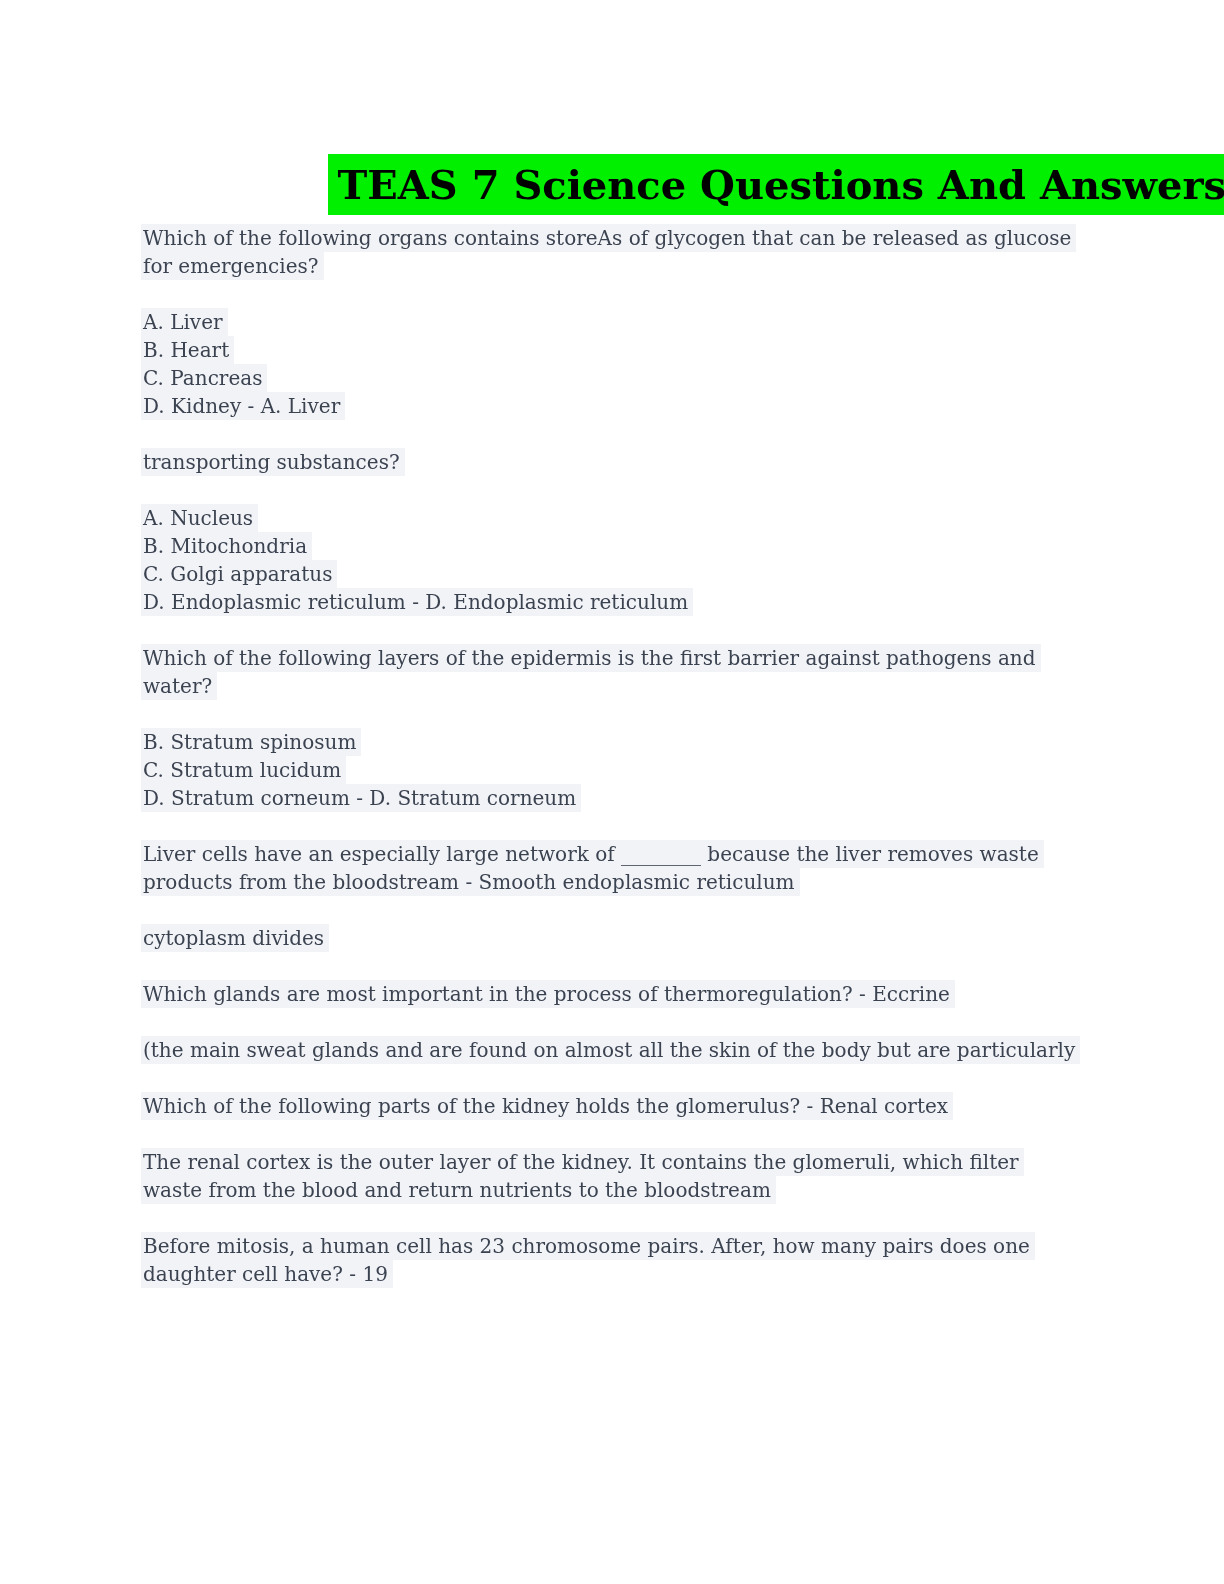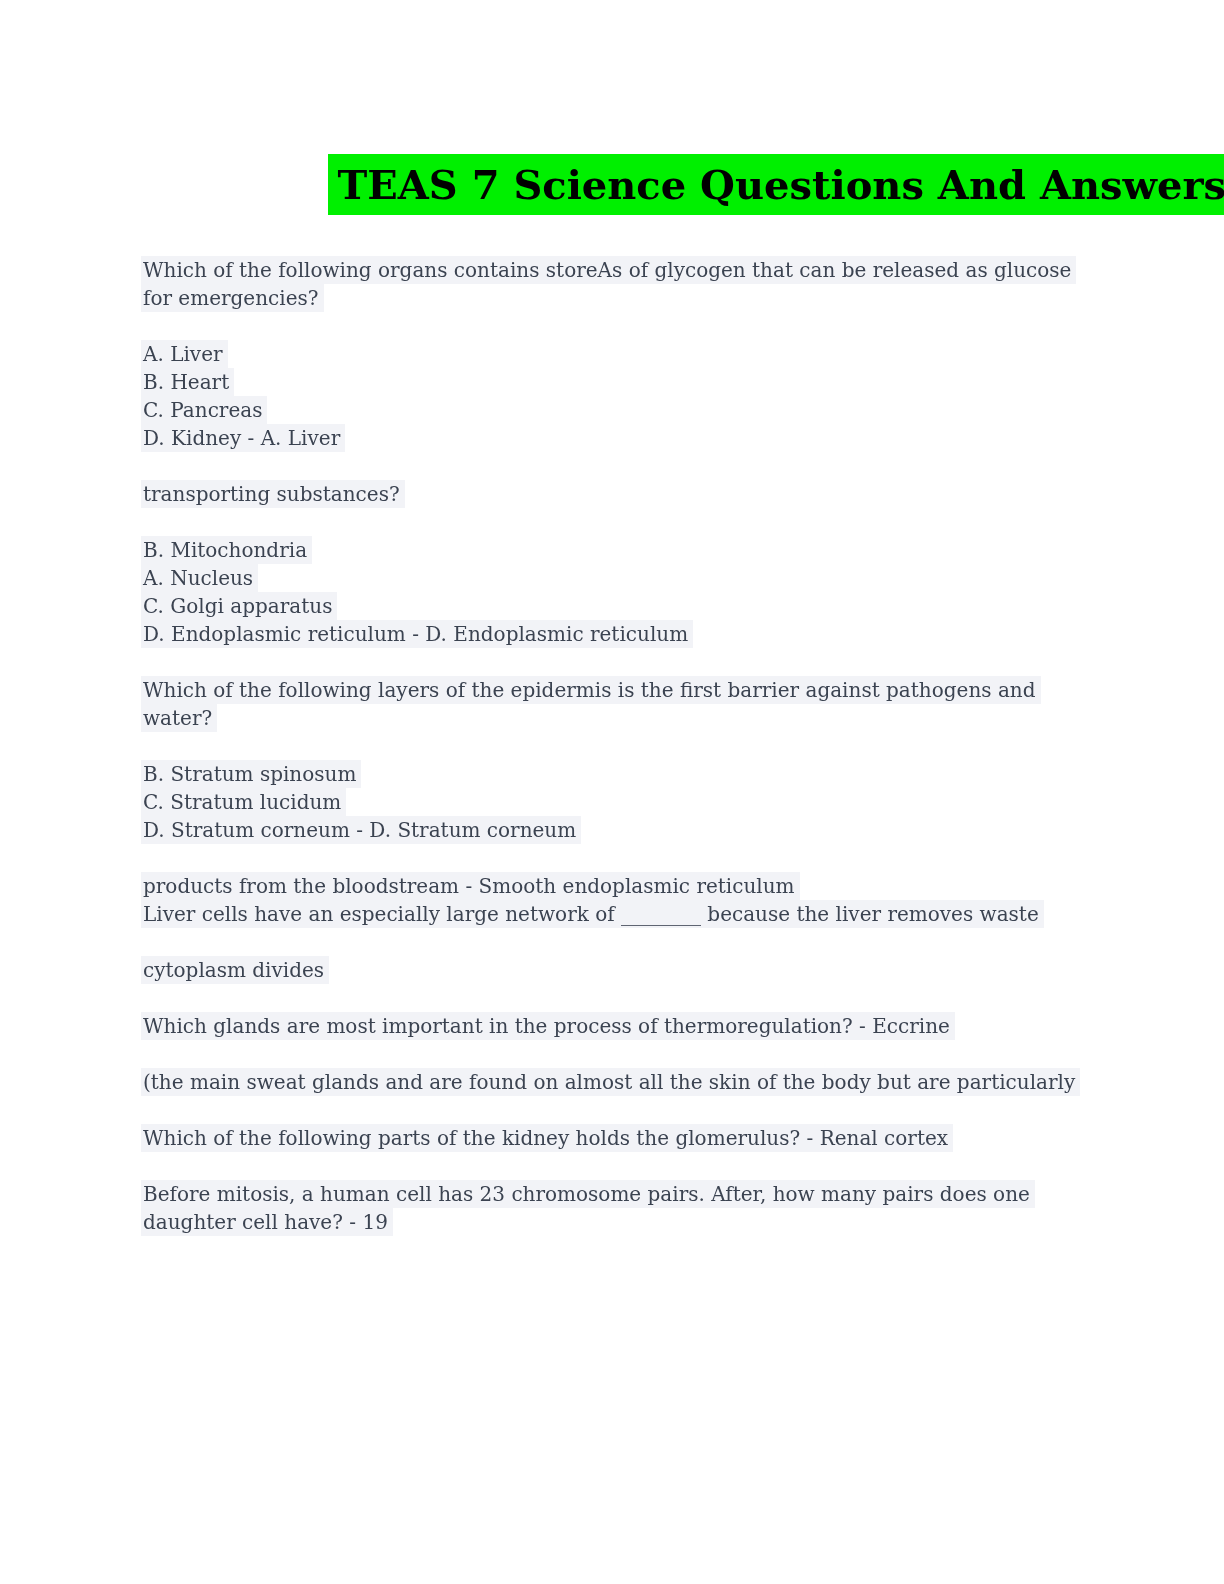--- a/index.html
+++ b/index.html
@@ -54,21 +54,20 @@
     line-height:28px;
     white-space:nowrap;
   }
   .hl{
     display:inline-block;
     height:28px;
     line-height:28px;
     background:var(--line-hl);
     padding:0 5px 0 2px;
     margin-left:-2px;
-    margin-top:32px;
   }
 </style>
 </head>
 <body>
 
 <div class="page">
   <h1 class="title-wrap">
     <span class="title-hl">TEAS 7 Science Questions And Answers</span>
   </h1>
   <div class="doc-body">
@@ -79,48 +78,52 @@
       <div class="paragraph">
         <div class="line"><span class="hl">A. Liver</span></div>
         <div class="line"><span class="hl">B. Heart</span></div>
         <div class="line"><span class="hl">C. Pancreas</span></div>
         <div class="line"><span class="hl">D. Kidney - A. Liver</span></div>
       </div>
       <div class="paragraph">
         <div class="line"><span class="hl">transporting substances?</span></div>
       </div>
       <div class="paragraph">
+        <div class="line"><span class="hl">A. Nucleus</span></div>
         <div class="line"><span class="hl">B. Mitochondria</span></div>
-        <div class="line"><span class="hl">A. Nucleus</span></div>
         <div class="line"><span class="hl">C. Golgi apparatus</span></div>
         <div class="line"><span class="hl">D. Endoplasmic reticulum - D. Endoplasmic reticulum</span></div>
       </div>
       <div class="paragraph">
         <div class="line"><span class="hl">Which of the following layers of the epidermis is the first barrier against pathogens and</span></div>
         <div class="line"><span class="hl">water?</span></div>
       </div>
       <div class="paragraph">
         <div class="line"><span class="hl">B. Stratum spinosum</span></div>
         <div class="line"><span class="hl">C. Stratum lucidum</span></div>
         <div class="line"><span class="hl">D. Stratum corneum - D. Stratum corneum</span></div>
       </div>
       <div class="paragraph">
+        <div class="line"><span class="hl">Liver cells have an especially large network of ________ because the liver removes waste</span></div>
         <div class="line"><span class="hl">products from the bloodstream - Smooth endoplasmic reticulum</span></div>
-        <div class="line"><span class="hl">Liver cells have an especially large network of ________ because the liver removes waste</span></div>
       </div>
       <div class="paragraph">
         <div class="line"><span class="hl">cytoplasm divides</span></div>
       </div>
       <div class="paragraph">
         <div class="line"><span class="hl">Which glands are most important in the process of thermoregulation? - Eccrine</span></div>
       </div>
       <div class="paragraph">
         <div class="line"><span class="hl">(the main sweat glands and are found on almost all the skin of the body but are particularly</span></div>
       </div>
       <div class="paragraph">
         <div class="line"><span class="hl">Which of the following parts of the kidney holds the glomerulus? - Renal cortex</span></div>
       </div>
       <div class="paragraph">
+        <div class="line"><span class="hl">The renal cortex is the outer layer of the kidney. It contains the glomeruli, which filter</span></div>
+        <div class="line"><span class="hl">waste from the blood and return nutrients to the bloodstream</span></div>
+      </div>
+      <div class="paragraph">
         <div class="line"><span class="hl">Before mitosis, a human cell has 23 chromosome pairs. After, how many pairs does one</span></div>
         <div class="line"><span class="hl">daughter cell have? - 19</span></div>
       </div>
     </div>
 </div>
 
 </body></html>

